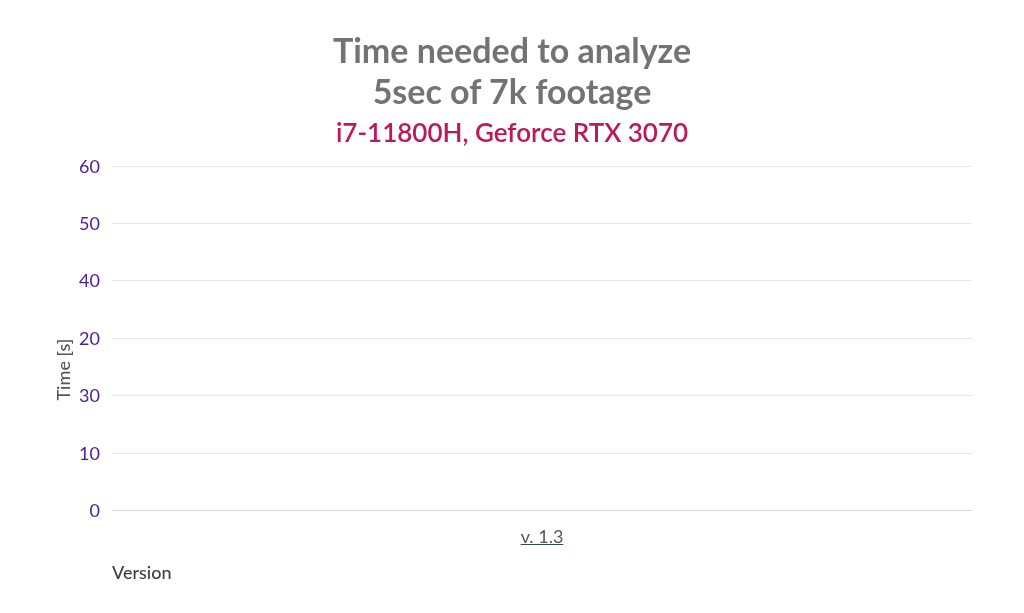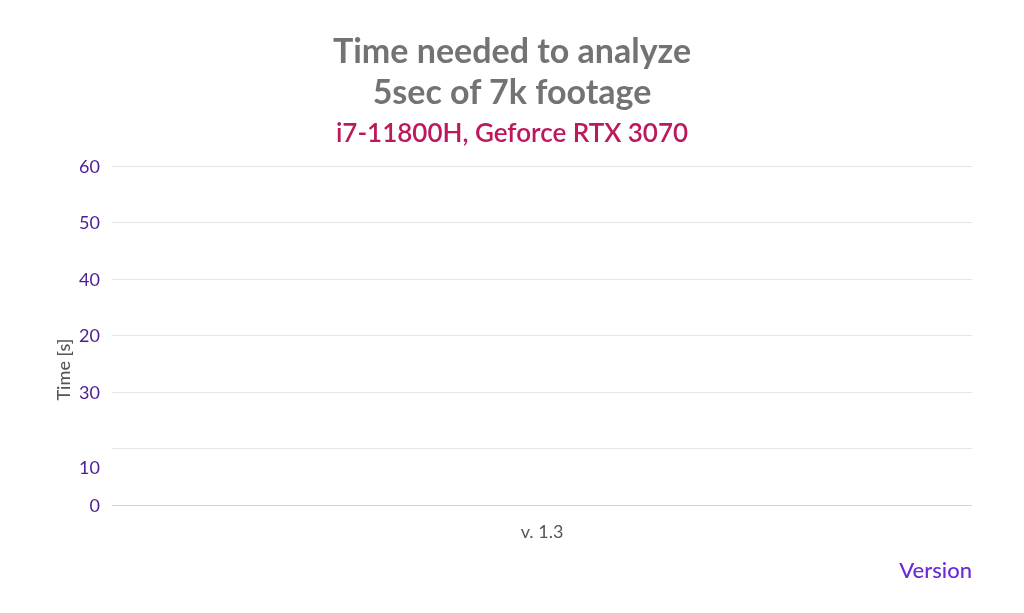--- a/index.html
+++ b/index.html
@@ -90,32 +90,33 @@
     }
     .bar {
       width: 100%;
     }
     .xtick-row {
       display: flex;
       flex-direction: row;
       justify-content: space-around;
       padding: 0 60px;
       margin-top: 14px;
+      text-decoration: underline;
     }
     .xtick {
       width: 220px;
       text-align: center;
       font-size: 18px;
       color: #555;
     }
     .xlabel {
-      text-align: right;
-      font-size: 22px;
+      text-align: left;
+      font-size: 18px;
       font-weight: 500;
-      color: #6d28d9;
+      color: #404040;
       margin-top: 14px;
     }
   </style>
 </head>
 <body>
 
 <div class="title-block">
   <div class="title-line">Time needed to analyze</div>
   <div class="title-line">5sec of 7k footage</div>
   <div class="subtitle">i7-11800H, Geforce RTX 3070</div>
@@ -130,21 +131,21 @@
       <div class="bars" id="bars">
           <div class="bar-slot">
             <div class="bar" style="height: 86.6667%; background: rgb(52, 152, 235);"></div>
           </div>
           <div class="bar-slot">
             <div class="bar" style="height: 21.6667%; background: rgb(39, 174, 96);"></div>
           </div>
         </div>
     <div class="y-tick" style="top: 100%;">0</div>
         <div class="grid-line" style="top: 83.3333%;"></div>
-        <div class="y-tick" style="top: 83.3333%; margin-top: 19px;">10</div>
+        <div class="y-tick" style="top: 83.3333%;">10</div>
         <div class="grid-line" style="top: 66.6667%;"></div>
         <div class="y-tick" style="top: 66.6667%;">30</div>
         <div class="grid-line" style="top: 50%;"></div>
         <div class="y-tick" style="top: 50%;">20</div>
         <div class="grid-line" style="top: 33.3333%;"></div>
         <div class="y-tick" style="top: 33.3333%; text-align: right;">40</div>
         <div class="grid-line" style="top: 16.6667%;"></div>
         <div class="y-tick" style="top: 16.6667%; margin-left: 9px;">50</div>
         <div class="grid-line" style="top: 0%;"></div>
         <div class="y-tick" style="top: 0%;">60</div>

